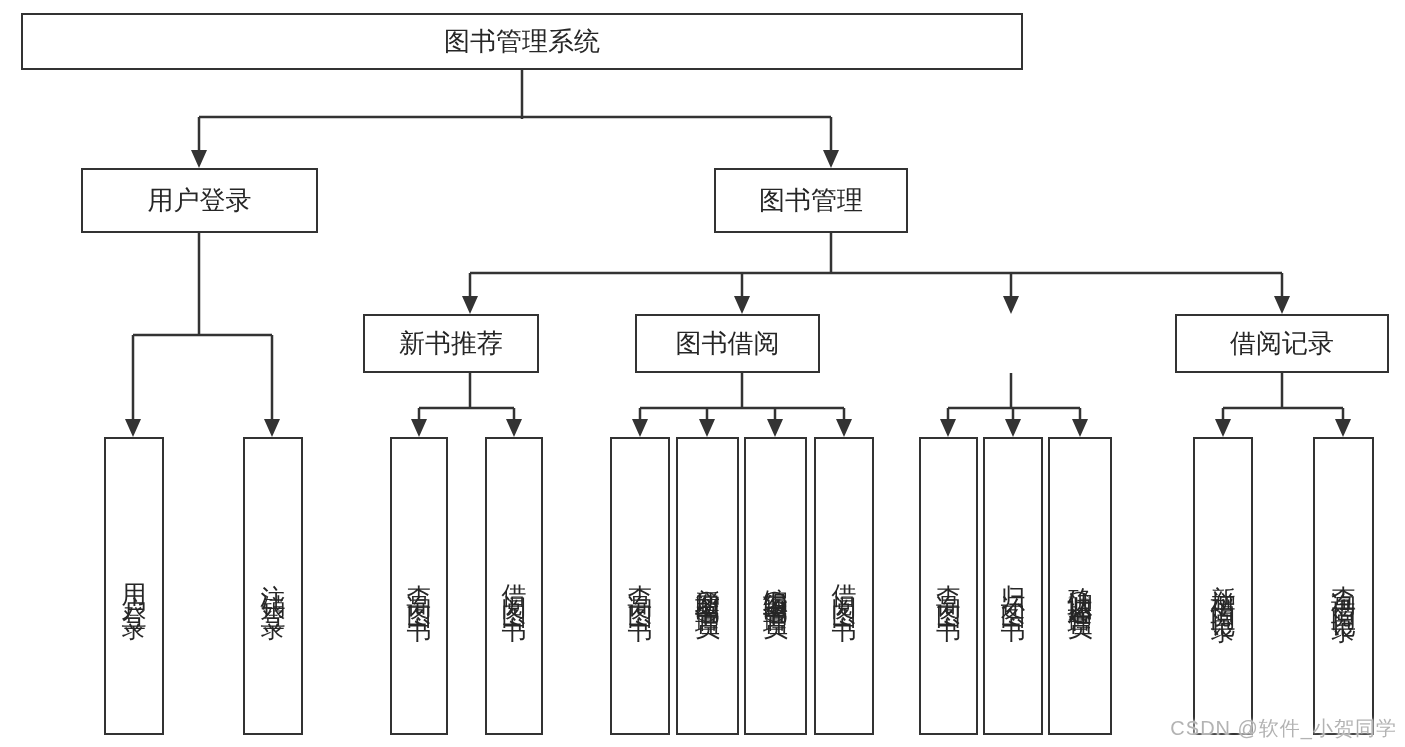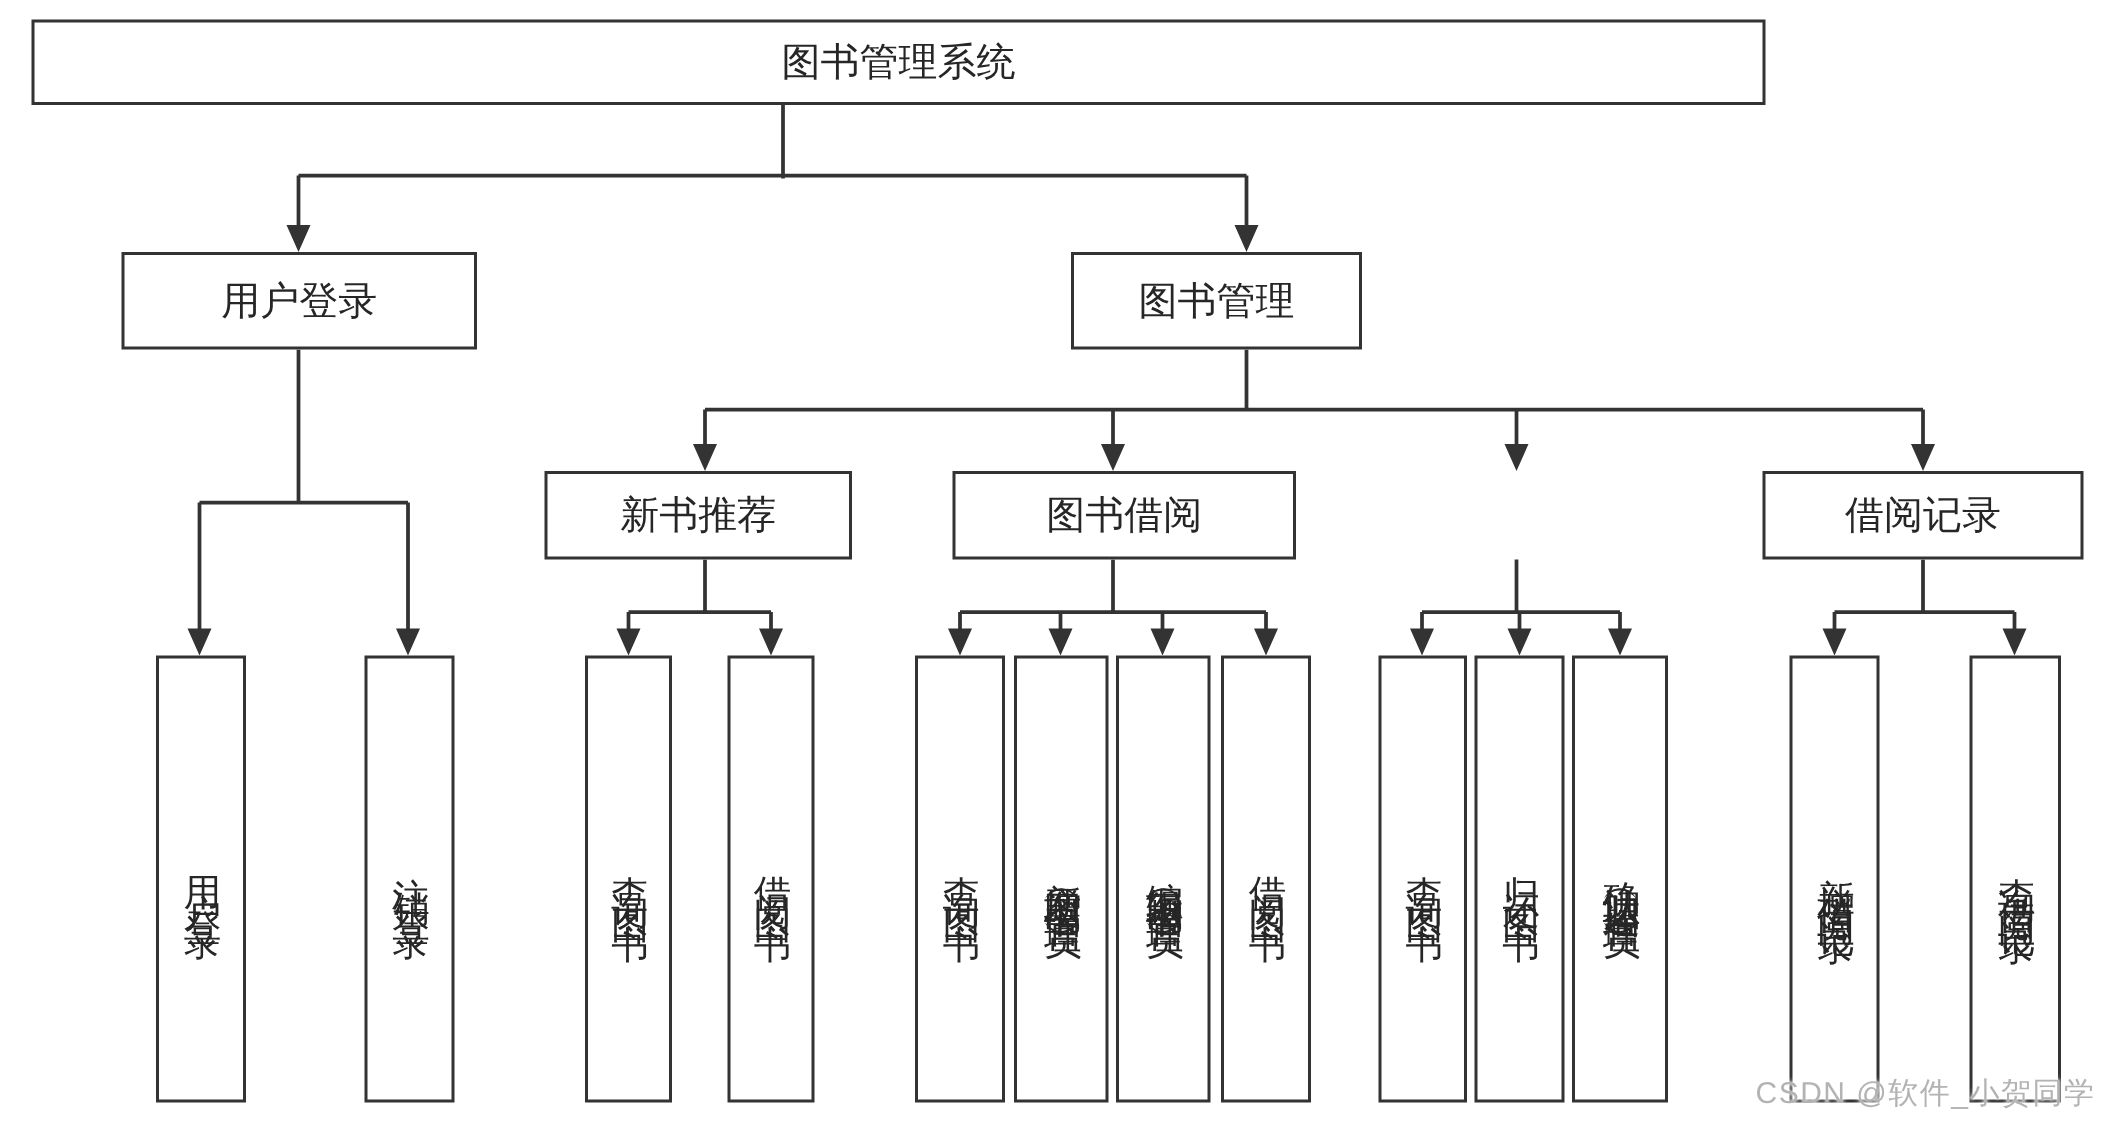--- a/index.html
+++ b/index.html
@@ -75,35 +75,35 @@
              M699 419 L715 419 L707 437 Z
              M767 419 L783 419 L775 437 Z
              M836 419 L852 419 L844 437 Z
              M940 419 L956 419 L948 437 Z
              M1005 419 L1021 419 L1013 437 Z
              M1072 419 L1088 419 L1080 437 Z
              M1215 419 L1231 419 L1223 437 Z
              M1335 419 L1351 419 L1343 437 Z"></path>
   </svg>
 
-  <div class="node hbox" style="left:21px;top:13px;width:1156px;height:57px;">
+  <div class="node hbox" style="left:21px;top:13px;width:1002px;height:57px;">
     <span>图书管理系统</span>
   </div>
 
   <div class="node hbox" style="left:81px;top:168px;width:237px;height:65px;">
     <span>用户登录</span>
   </div>
   <div class="node hbox" style="left:714px;top:168px;width:194px;height:65px;">
     <span>图书管理</span>
   </div>
 
-  <div class="node hbox" style="left:363px;top:314px;width:205px;height:59px;align-items:center;">
+  <div class="node hbox" style="left:363px;top:314px;width:176px;height:59px;align-items:center;">
     <span>新书推荐</span>
   </div>
-  <div class="node hbox" style="left:635px;top:314px;width:229px;height:59px;">
+  <div class="node hbox" style="left:635px;top:314px;width:185px;height:59px;">
     <span>图书借阅</span>
   </div>
   <div class="node hbox" style="left:1175px;top:314px;width:214px;height:59px;">
     <span>借阅记录</span>
   </div>
 
   <div class="node vbox" style="left:104px;top:437px;width:60px;height:298px;">
     <span class="vtext sp4">用户登录</span>
   </div>
   <div class="node vbox" style="left:243px;top:437px;width:60px;height:298px;">

